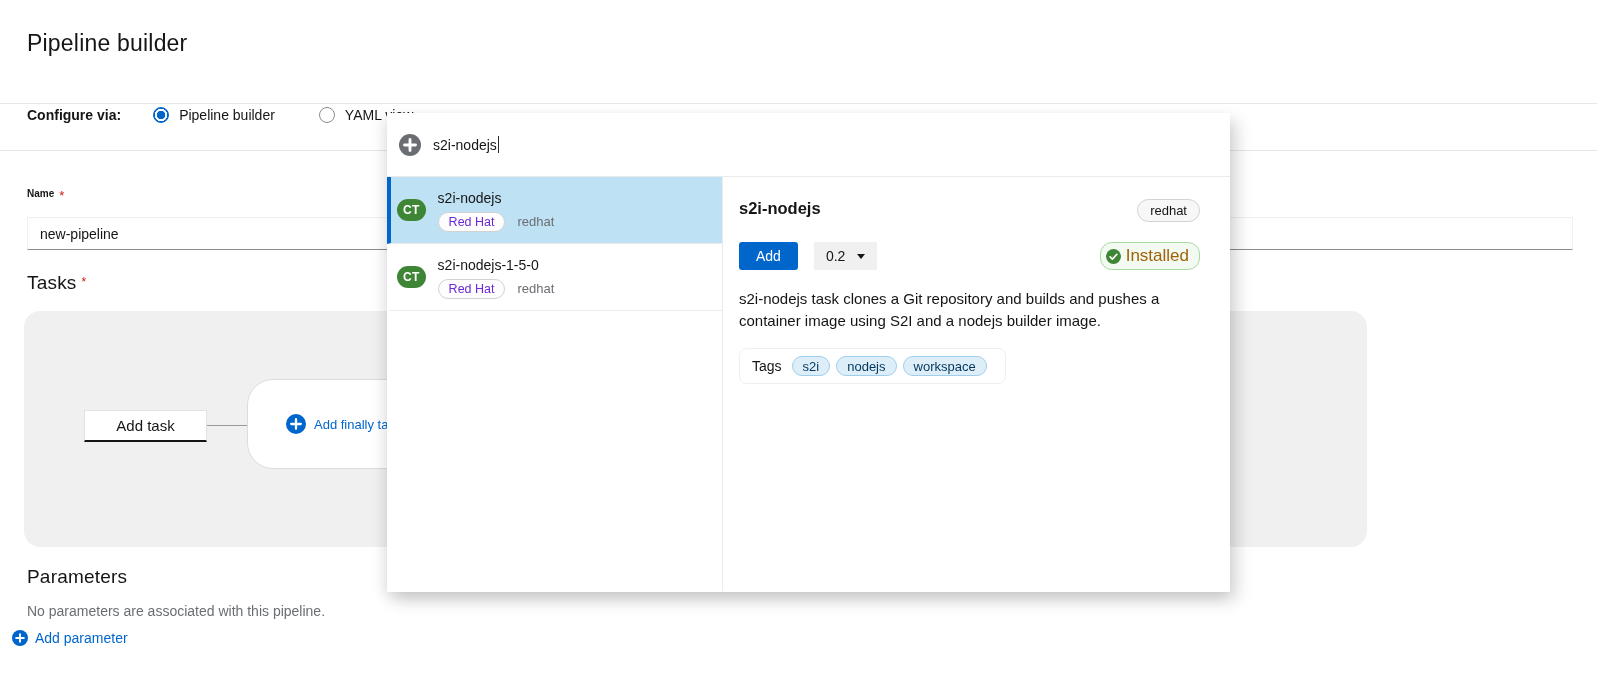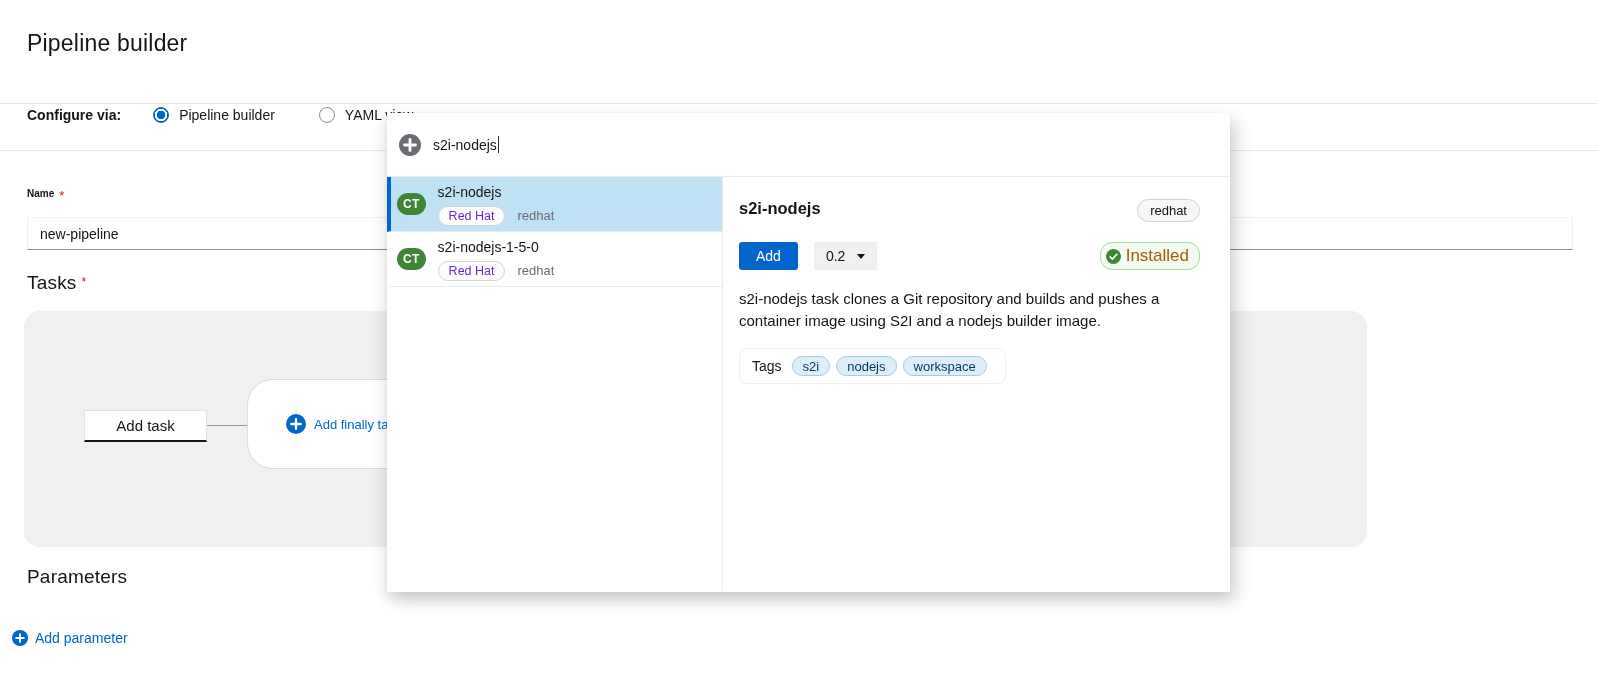--- a/index.html
+++ b/index.html
@@ -54,21 +54,21 @@
   
   .overlay { left:387px; top:113px; width:843px; height:479px; background:#fff;
     box-shadow:-5px 5px 12px rgba(0,0,0,.07), 6px 8px 16px rgba(0,0,0,.18); z-index:5; }
   .search-row { height:64px; border-bottom:1px solid #ebebeb; display:flex;
     align-items:center; padding-left:12px; }
   .search-text { font-size:14px; margin-left:12px; }
   .caret-bar { display:inline-block; width:1.5px; height:17px; background:#2b2b2b;
     vertical-align:-3px; margin-left:1px; }
   .menu-body { display:flex; height:414px; }
   .task-list { width:336px; border-right:1px solid #ebebeb; }
-  .task-item { height:55px; display:flex; align-items:center; padding-left:6px;
+  .task-item { height:67px; display:flex; align-items:center; padding-left:6px;
     border-bottom:1px solid #ebebeb; border-left:4px solid transparent; cursor:pointer; background:#fff; }
   .task-item.selected { background:#bee1f4; border-left-color:#0066cc; }
   .ct-badge { background:#3e8635; color:#fff; font-size:12px; font-weight:700;
     border-radius:12px; padding:4px 6px; letter-spacing:.3px; flex:0 0 auto; }
   .task-item-main { margin-left:12px; }
   .task-item-title { font-size:14px; }
   .task-item-sub { display:flex; align-items:center; margin-top:5px; }
   .pill { background:#fdfdfd; border:1px solid #d2d2d2; border-radius:12px;
     font-size:12.5px; padding:2px 10px; color:#6d28d9; }
   .provider-txt { font-size:13px; color:#6a6e73; margin-left:12px; }
@@ -134,20 +134,21 @@
         <svg width="20" height="20" viewBox="0 0 20 20">
             <circle cx="10" cy="10" r="10" fill="#0066cc"></circle>
             <path d="M10 5.2v9.6M5.2 10h9.6" stroke="#fff" stroke-width="2.3" stroke-linecap="round"></path>
           </svg>
       </span>
       <span class="finally-label">Add finally task</span>
     </div>
   </div>
 
   <h2 class="abs section-heading params-heading">Parameters</h2>
+  <div class="abs params-empty">No parameters are associated with this pipeline.</div>
   <div class="abs add-param">
     <span class="icon">
       <svg width="16" height="16" viewBox="0 0 20 20">
           <circle cx="10" cy="10" r="10" fill="#0066cc"></circle>
           <path d="M10 5.2v9.6M5.2 10h9.6" stroke="#fff" stroke-width="2.4" stroke-linecap="round"></path>
         </svg>
     </span>
     <span class="add-param-label">Add parameter</span>
   </div>
 

